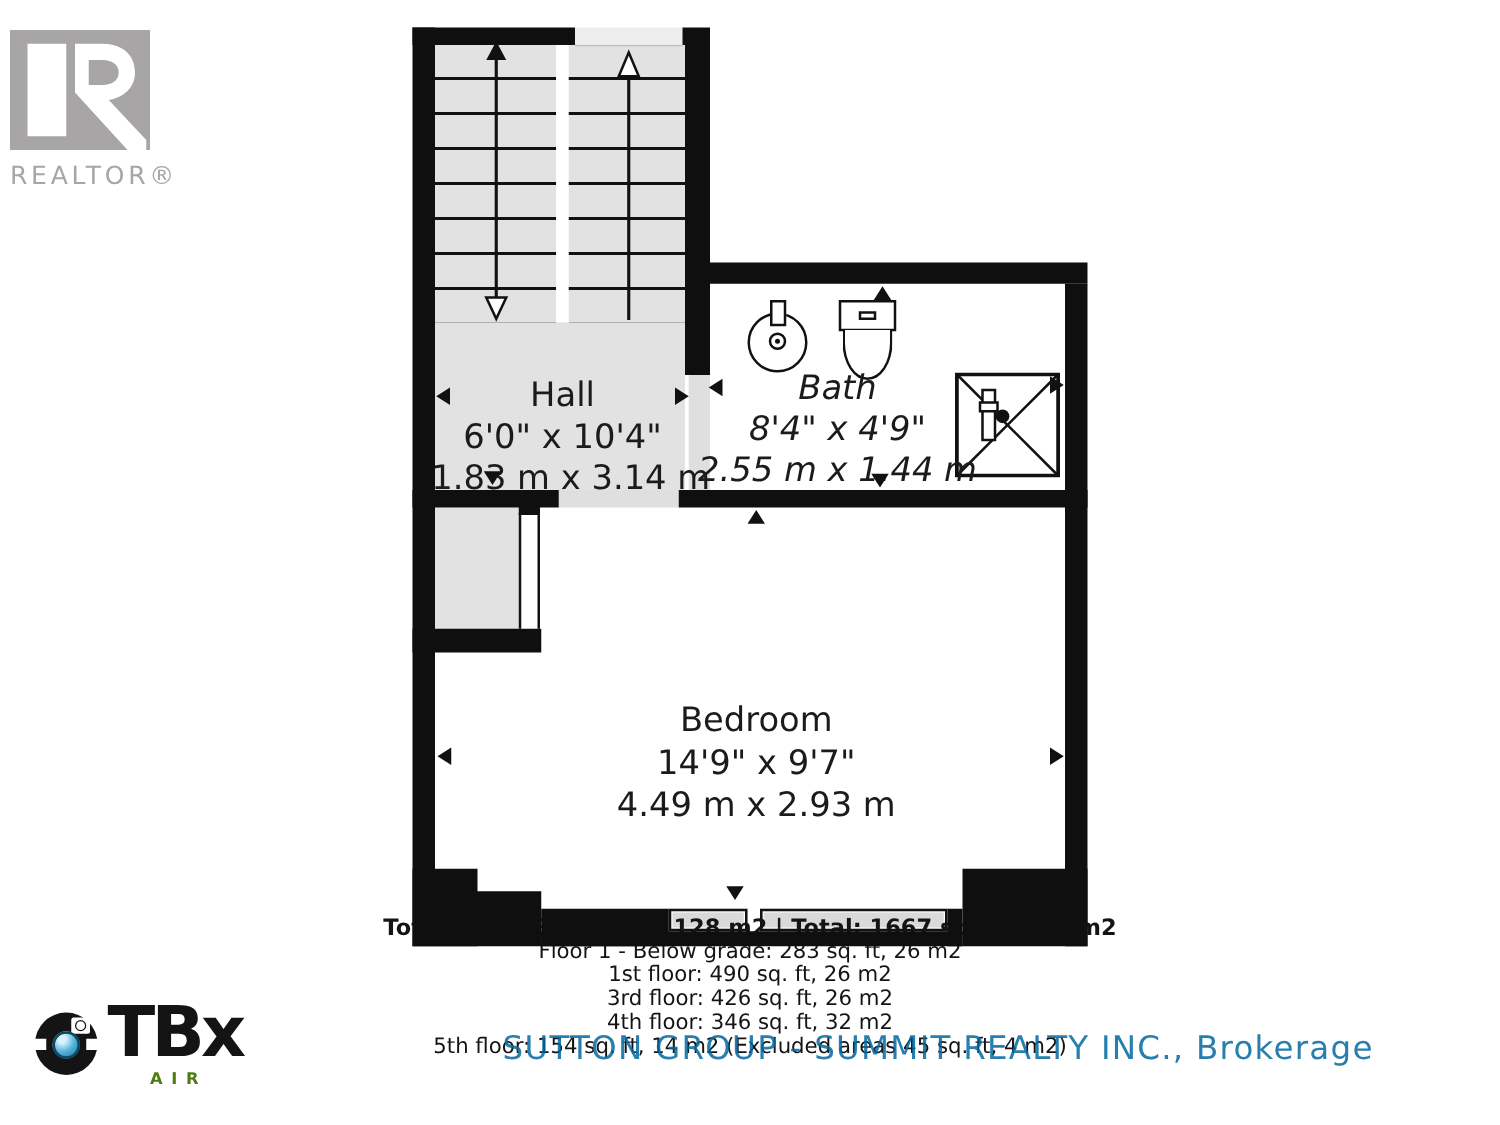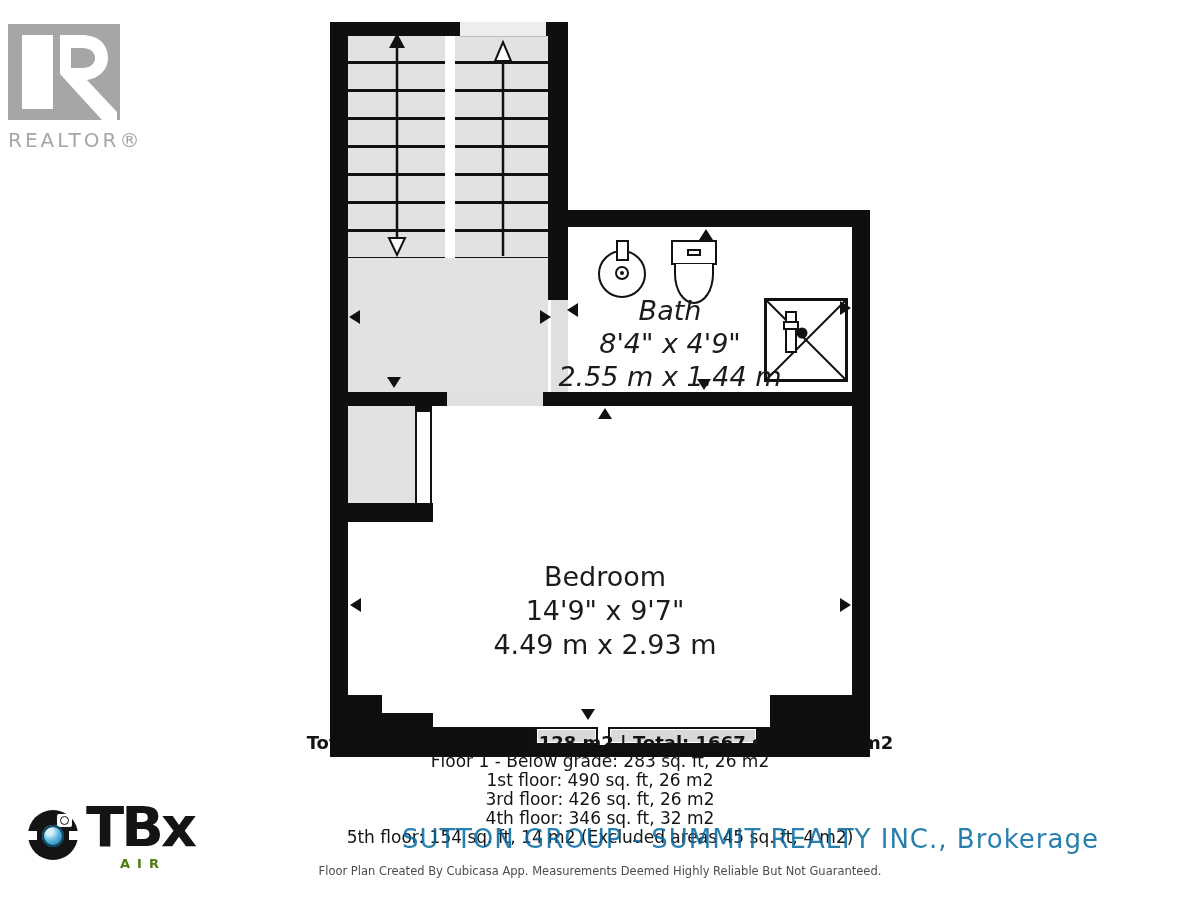--- a/index.html
+++ b/index.html
@@ -122,20 +122,25 @@
     <div class="arr a-down" style="left:387px;top:377px;"></div>
     <div class="arr a-up" style="left:699px;top:229px;"></div>
     <div class="arr a-left" style="left:567px;top:303px;"></div>
     <div class="arr a-right" style="left:840px;top:301px;"></div>
     <div class="arr a-down" style="left:697px;top:379px;"></div>
     <div class="arr a-up" style="left:598px;top:408px;"></div>
     <div class="arr a-left" style="left:350px;top:598px;"></div>
     <div class="arr a-right" style="left:840px;top:598px;"></div>
     <div class="arr a-down" style="left:581px;top:709px;"></div>
 
+    <div class="label" style="left:345px;top:300px;width:210px;">
+      <div class="rm-name">Hall</div>
+      <div class="rm-dim">6'0" x 10'4"</div>
+      <div class="rm-dim">1.83 m x 3.14 m</div>
+    </div>
     <div class="label" style="left:545px;top:294px;width:250px;font-style:italic;">
       <div class="rm-name">Bath</div>
       <div class="rm-dim">8'4" x 4'9"</div>
       <div class="rm-dim">2.55 m x 1.44 m</div>
     </div>
     <div class="label" style="left:385px;top:560px;width:440px;">
       <div class="rm-name" style="line-height:34px;">Bedroom</div>
       <div class="rm-dim" style="line-height:34px;">14'9" x 9'7"</div>
       <div class="rm-dim" style="line-height:34px;">4.49 m x 2.93 m</div>
     </div>
@@ -156,15 +161,14 @@
     <div class="cam">
       <div class="cam-notch-l"></div>
       <div class="cam-notch-r"></div>
       <div class="cam-finder"></div>
       <div class="cam-lens"></div>
     </div>
     <div class="otbx-txt">TBx</div>
     <div class="otbx-air">AIR</div>
   </div>
 
-  <div class="footer">Floor Plan Created By Cubicasa App. Measurements Deemed Highly Reliable But Not Guaranteed.</div>
 
 </div>
 
 </body></html>

